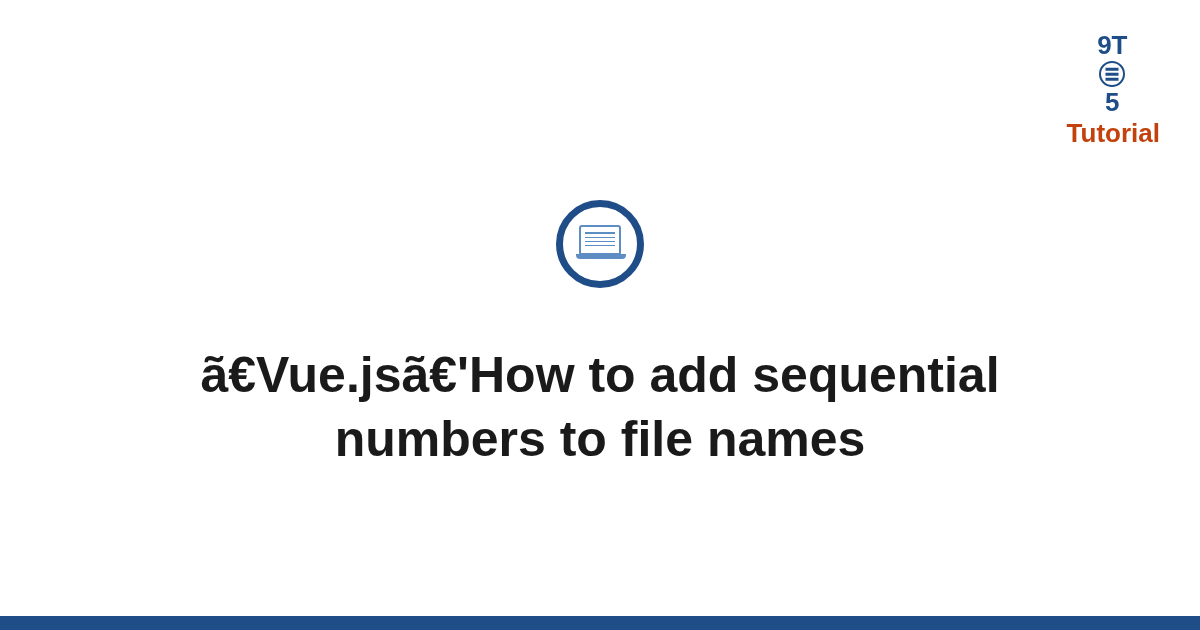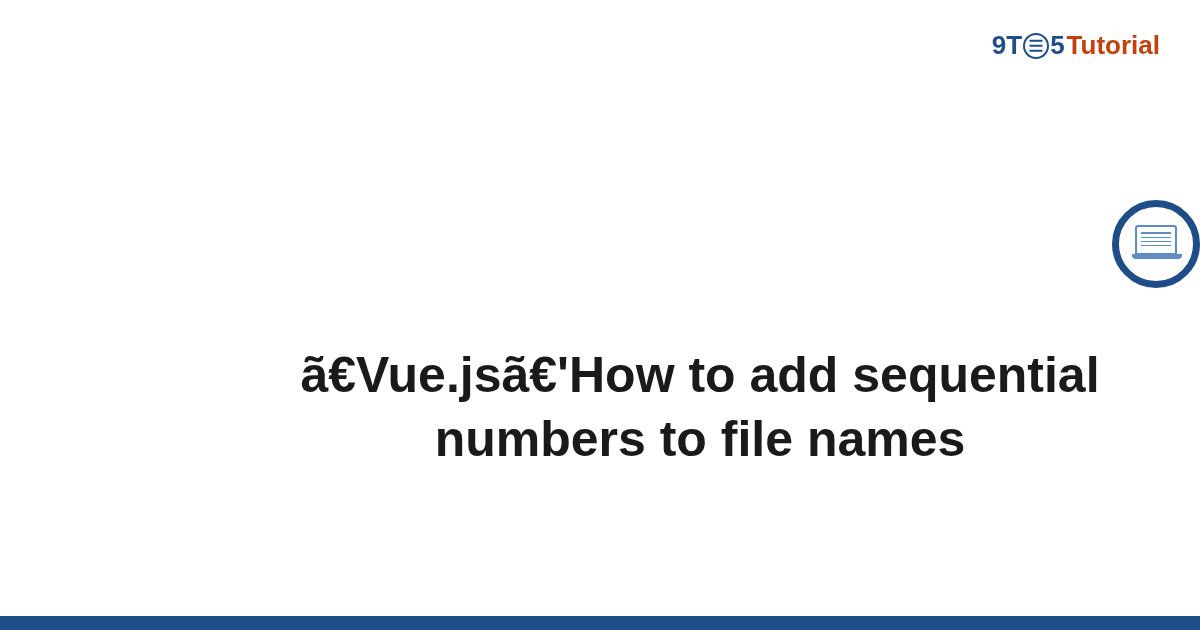--- a/index.html
+++ b/index.html
@@ -1,18 +1,19 @@
 <!DOCTYPE html>
 <html><head>
   <meta charset="utf-8">
   <style>
     * {
       margin: 0;
       padding: 0;
       box-sizing: border-box;
+      flex-direction: column;
     }
     body {
       width: 1200px;
       height: 630px;
       font-family: Arial, Helvetica, sans-serif;
       background: #ffffff;
       position: relative;
       overflow: hidden;
     }
     .logo {
@@ -76,21 +77,21 @@
       margin-left: 2px;
     }
     .content {
       position: absolute;
       top: 0;
       left: 0;
       width: 100%;
       height: 100%;
       display: flex;
       flex-direction: column;
-      align-items: flex-end;
+      align-items: center;
       justify-content: center;
       padding-top: 40px;
     }
     .badge-icon {
       width: 88px;
       height: 88px;
       border: 7px solid #1e4d87;
       border-radius: 50%;
       background: #ffffff;
       display: flex;

